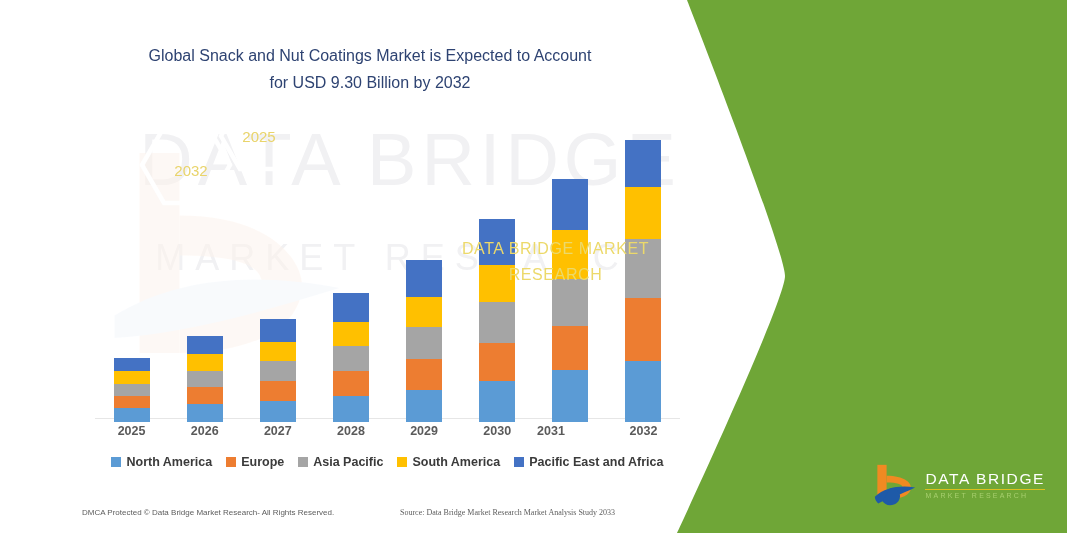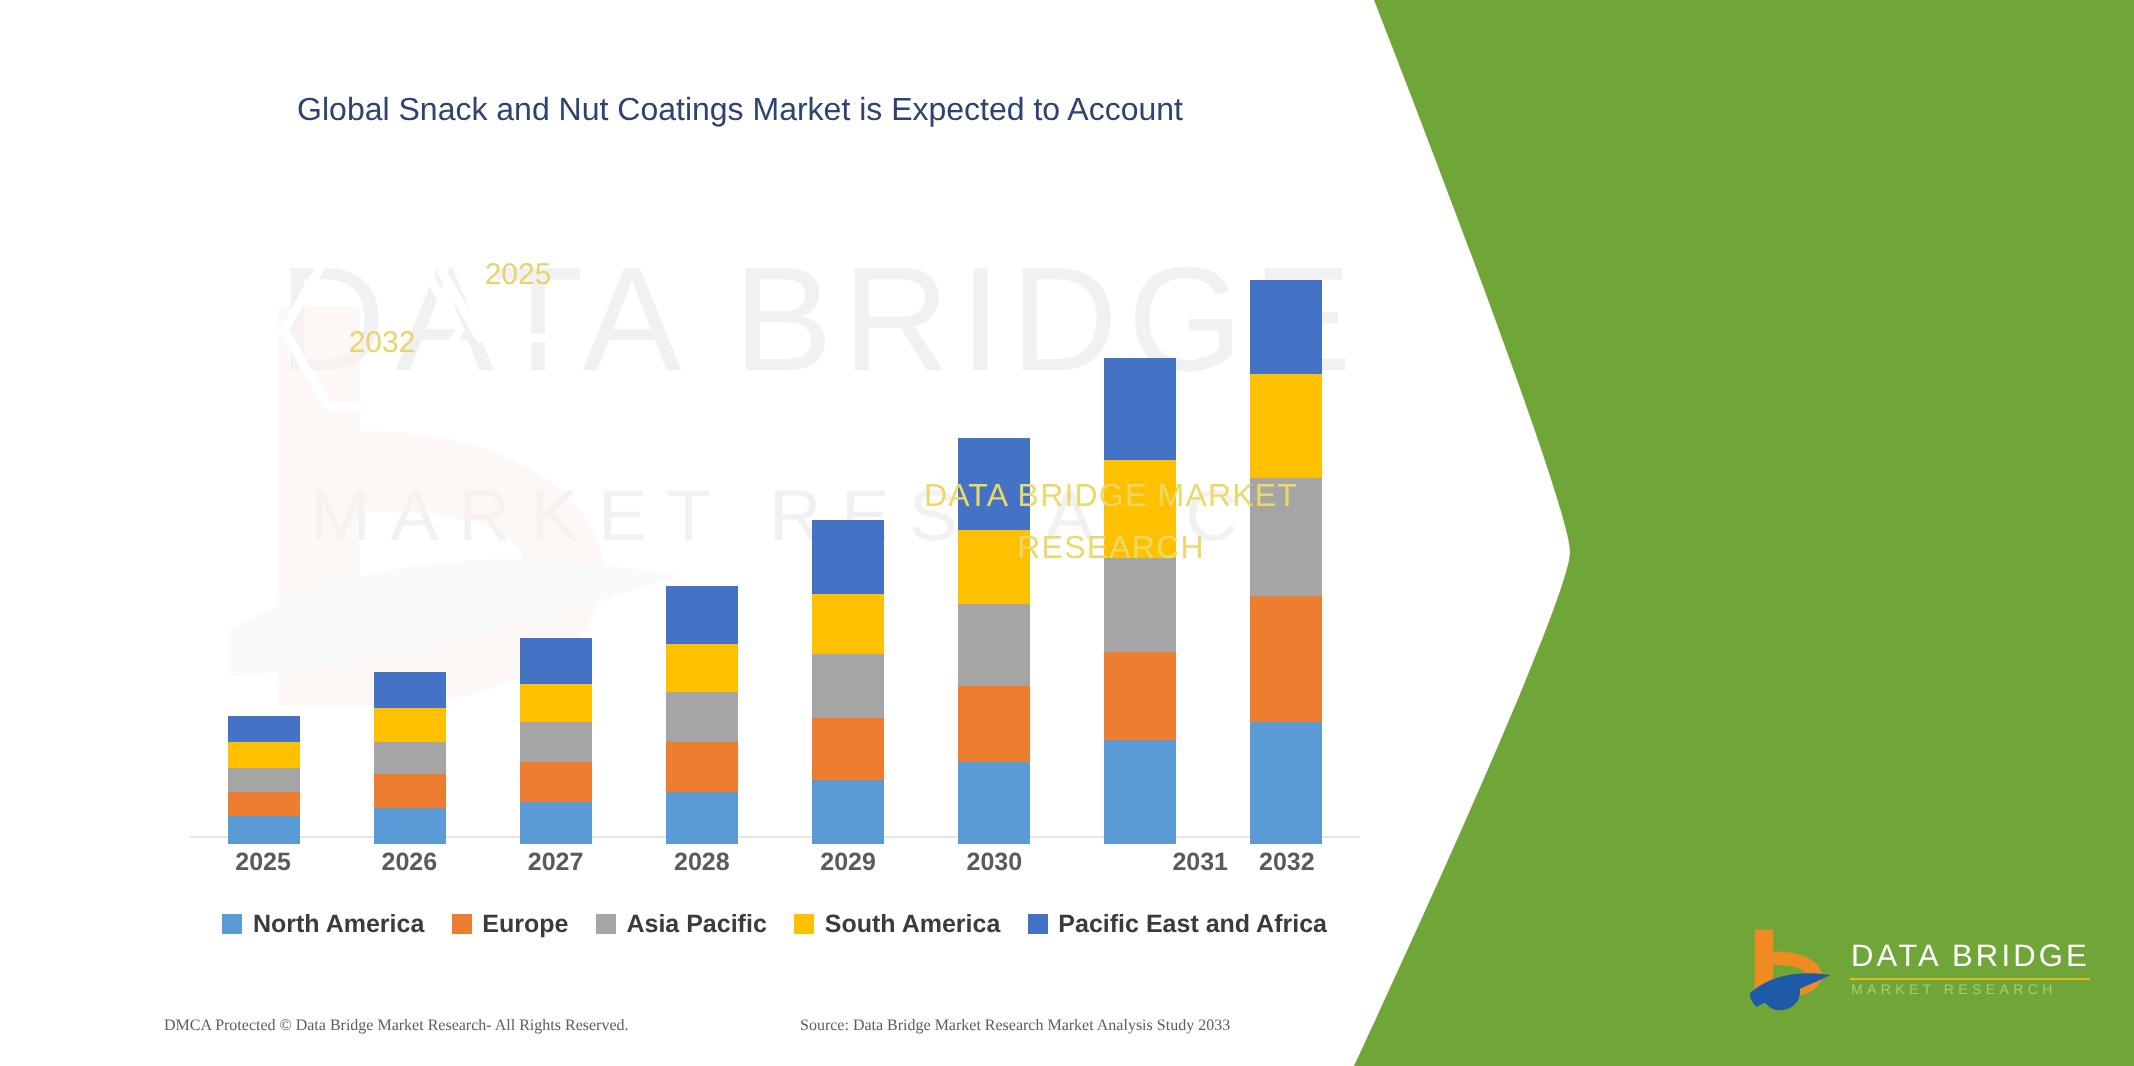--- a/index.html
+++ b/index.html
@@ -102,21 +102,21 @@
   .lg-item{display:flex;align-items:center;gap:5px;white-space:nowrap;}
   .lg-sw{width:10px;height:10px;display:inline-block;}
   .lg-tx{font-size:12.5px;font-weight:bold;color:#3b3b3b;}
 
   .footer{
     position:absolute;left:0;top:508px;width:700px;height:18px;z-index:3;
     display:flex;
   }
   .ft-left{
     position:absolute;left:82px;top:0;font-size:8px;color:#5d5d5d;
-    font-family:Liberation Serif, serif;white-space:nowrap;
+    font-family:Liberation Sans, sans-serif;white-space:nowrap;
   }
   .ft-right{
     position:absolute;left:400px;top:0;font-size:8px;color:#5d5d5d;
     font-family:"Liberation Serif",serif;white-space:nowrap;
   }
   .hex-label{
     font-size:15px;fill:#e9d46b;font-family:"Liberation Sans",sans-serif;
   }
 </style>
 </head>
@@ -129,20 +129,21 @@
       <path d="M30 20 L30 180 L62 180 L62 20 Z" fill="#fdf3ec"></path>
       <path d="M62 70 C140 70 160 110 160 125 C160 160 120 180 62 180 L62 148 C108 148 128 140 128 125 C128 110 108 102 62 102 Z" fill="#fdf3ec"></path>
       <path d="M10 150 C60 120 120 115 190 128 C120 150 60 165 10 168 Z" fill="#f2f6fb"></path>
     </svg>
     <div class="wm-line wm-big">DATA BRIDGE</div>
     <div class="wm-line wm-small">MARKET RESEARCH</div>
   </div>
 
   <div class="chart-title">
     <div>Global Snack and Nut Coatings Market is Expected to Account</div>
+    <div>for USD 9.30 Billion by 2032</div>
   </div>
 
   <div class="axis-line"></div>
   <div class="plot" id="plot">
       <div class="bar-col" style="left: 18.5625px;">
         <div class="seg" style="height: 13.9484px; background: rgb(91, 155, 213);"></div>
         <div class="seg" style="height: 12.129px; background: rgb(237, 125, 49);"></div>
         <div class="seg" style="height: 12.129px; background: rgb(165, 165, 165);"></div>
         <div class="seg" style="height: 13.0387px; background: rgb(255, 192, 0);"></div>
         <div class="seg" style="height: 12.7355px; background: rgb(68, 114, 196);"></div>
@@ -197,21 +198,21 @@
         <div class="seg" style="height: 46.6968px; background: rgb(68, 114, 196);"></div>
       </div>
     </div>
   <div class="xlabels" id="xlabels">
       <div class="xlab" style="left: 6.5625px;">2025</div>
       <div class="xlab" style="left: 79.6875px;">2026</div>
       <div class="xlab" style="left: 152.812px;">2027</div>
       <div class="xlab" style="left: 225.938px;">2028</div>
       <div class="xlab" style="left: 299.062px;">2029</div>
       <div class="xlab" style="left: 372.188px;">2030</div>
-      <div class="xlab" style="left: 459px; text-align: right;">2031</div>
+      <div class="xlab" style="left: 426px;">2031</div>
       <div class="xlab" style="left: 518.438px;">2032</div>
     </div>
 
   <div class="legend" id="legend">
       <div class="lg-item">
         <span class="lg-sw" style="background: rgb(91, 155, 213);"></span>
         <span class="lg-tx">North America</span>
       </div>
       <div class="lg-item">
         <span class="lg-sw" style="background: rgb(237, 125, 49);"></span>

